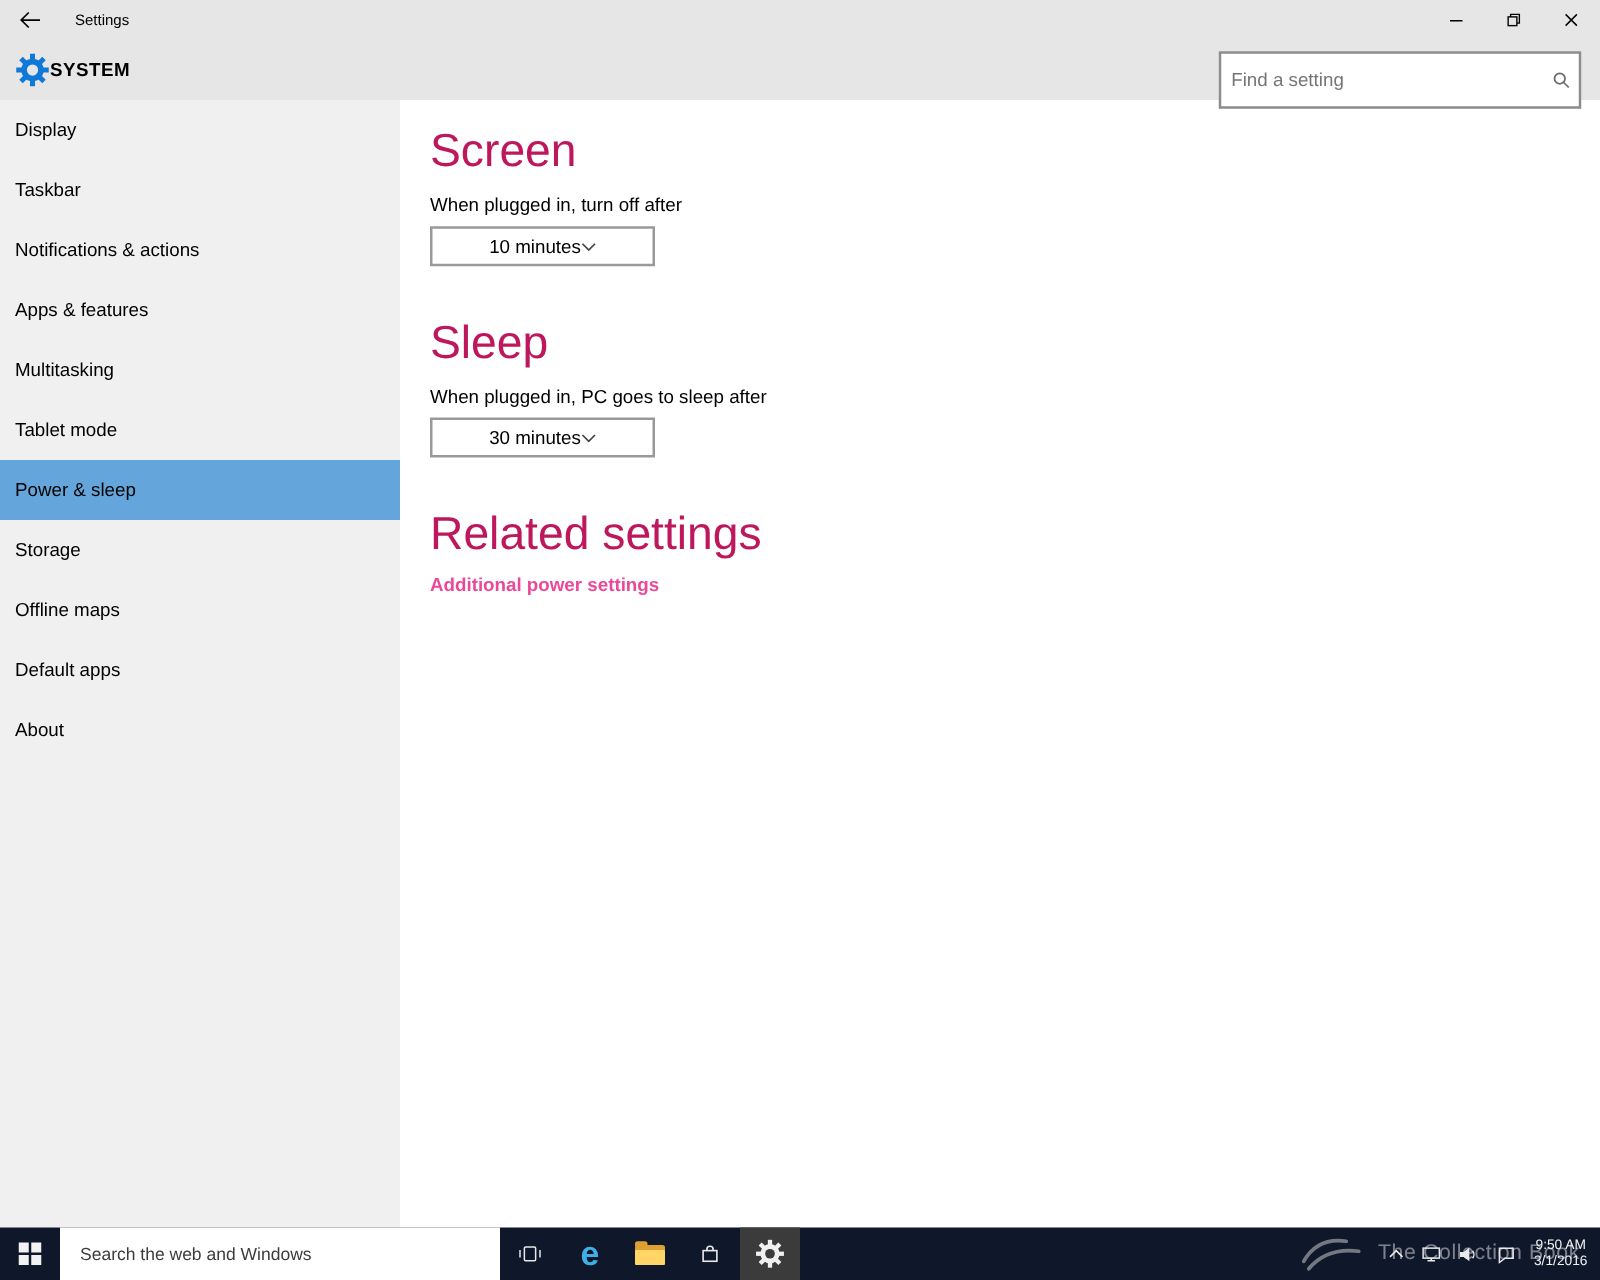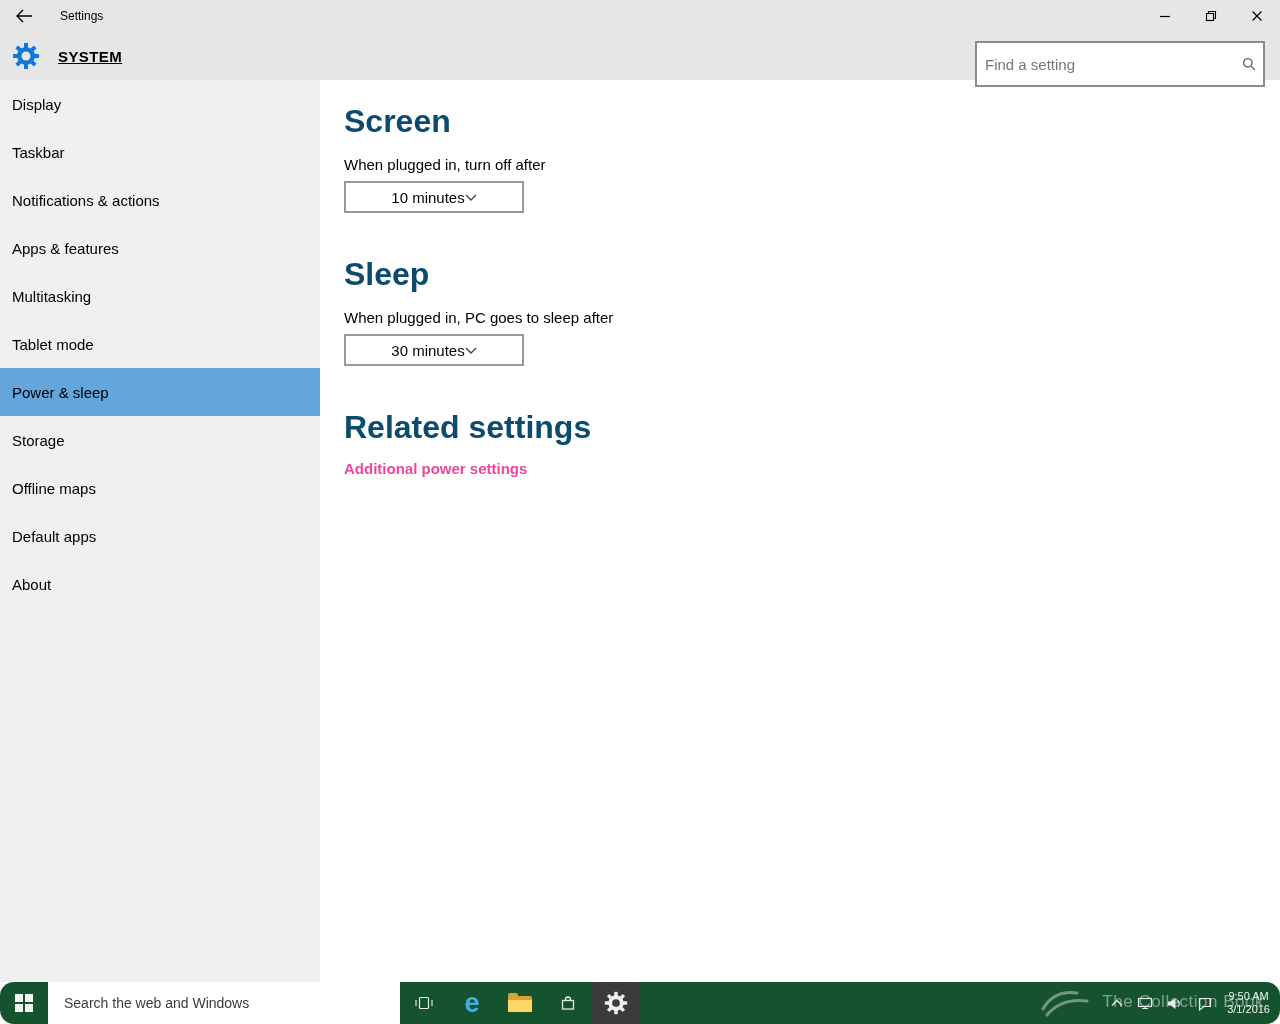--- a/index.html
+++ b/index.html
@@ -9,43 +9,43 @@
   
   .titlebar{position:absolute;top:0;left:0;width:100%;height:32px;background:#e6e6e6;z-index:5;}
   .back-btn{position:absolute;left:0;top:0;width:48px;height:32px;display:flex;align-items:center;justify-content:center;cursor:pointer;}
   .win-title{position:absolute;left:60px;top:0;height:32px;line-height:32px;font-size:12px;color:#000;}
   .win-controls{position:absolute;right:0;top:0;height:32px;display:flex;}
   .win-btn{width:46px;height:32px;display:flex;align-items:center;justify-content:center;cursor:pointer;}
 
   
   .app-header{position:absolute;top:32px;left:0;width:100%;height:48px;background:#e6e6e6;z-index:4;display:flex;align-items:center;}
   .header-gear{margin-left:12px;flex:none;}
-  .page-title{margin-left:18px;font-size:15px;font-weight:700;letter-spacing:.4px;text-decoration:underline;}
+  .page-title{font-size:15px;font-weight:700;letter-spacing:.4px;}
   .search-box{position:absolute;right:15px;top:9px;width:290px;height:46px;background:#fff;border:2px solid #8c8c8c;display:flex;align-items:center;}
   .search-box input{flex:1;min-width:0;border:0;outline:0;background:transparent;padding:0 6px 0 8px;font-size:15px;font-family:inherit;color:#333;}
   .search-box input::placeholder{color:#767676;opacity:1;}
   .search-box .mag{margin-right:7px;flex:none;display:flex;}
 
   
   .sidebar{position:absolute;top:80px;left:0;width:320px;height:902px;background:#f0f0f0;}
   .side-item{height:48px;display:flex;align-items:center;padding-left:12px;font-size:15px;cursor:pointer;}
   .side-item.selected{background:#64a6dc;}
 
   
   .main{position:absolute;top:80px;left:320px;width:960px;height:902px;background:#fff;padding-left:24px;}
-  .section-heading{font-size:32px;font-weight:700;color:#0c4a6e;line-height:34px;}
+  .section-heading{font-size:37px;font-weight:400;color:#be185d;line-height:34px;}
   .h-screen{margin-top:24px;}
   .h-sleep{margin-top:44px;}
   .h-related{margin-top:44px;}
   .field-label{font-size:15px;margin-top:18px;}
   .combobox{margin-top:8px;width:180px;height:32px;border:2px solid #999;background:#fff;display:flex;align-items:center;justify-content:center;padding:0 10px;font-size:15px;cursor:pointer;}
   .link{display:inline-block;margin-top:16px;font-size:15px;color:#ec4899;cursor:pointer;font-weight:bold;}
 
   
-  .taskbar{position:absolute;left:0;bottom:0;width:100%;height:42px;background:#14532d;display:flex;align-items:stretch;z-index:10;border-radius:14px;}
+  .taskbar{position:absolute;left:0;bottom:0;width:100%;height:42px;background:#0f172a;display:flex;align-items:stretch;z-index:10;}
   .tb-btn{width:48px;display:flex;align-items:center;justify-content:center;cursor:pointer;}
   .tb-btn.active{background:#3b3b3b;}
   .start-logo{display:grid;grid-template-columns:8px 8px;grid-template-rows:8px 8px;gap:2px;}
   .start-logo i{background:#f2f2f2;display:block;}
   .tb-search{width:352px;background:#fff;display:flex;align-items:center;cursor:text;}
   .tb-search input{width:100%;height:100%;border:0;outline:0;padding-left:16px;font-size:14px;font-family:inherit;color:#1a1a1a;}
   .tb-search input::placeholder{color:#3c3c3c;opacity:1;}
   .edge-e{font-size:27px;font-weight:700;color:#3fb0e6;line-height:1;}
   .folder{position:relative;width:24px;height:18px;}
   .folder .fback{position:absolute;left:0;right:0;top:2px;bottom:0;background:#dfa033;border-radius:2px;}

